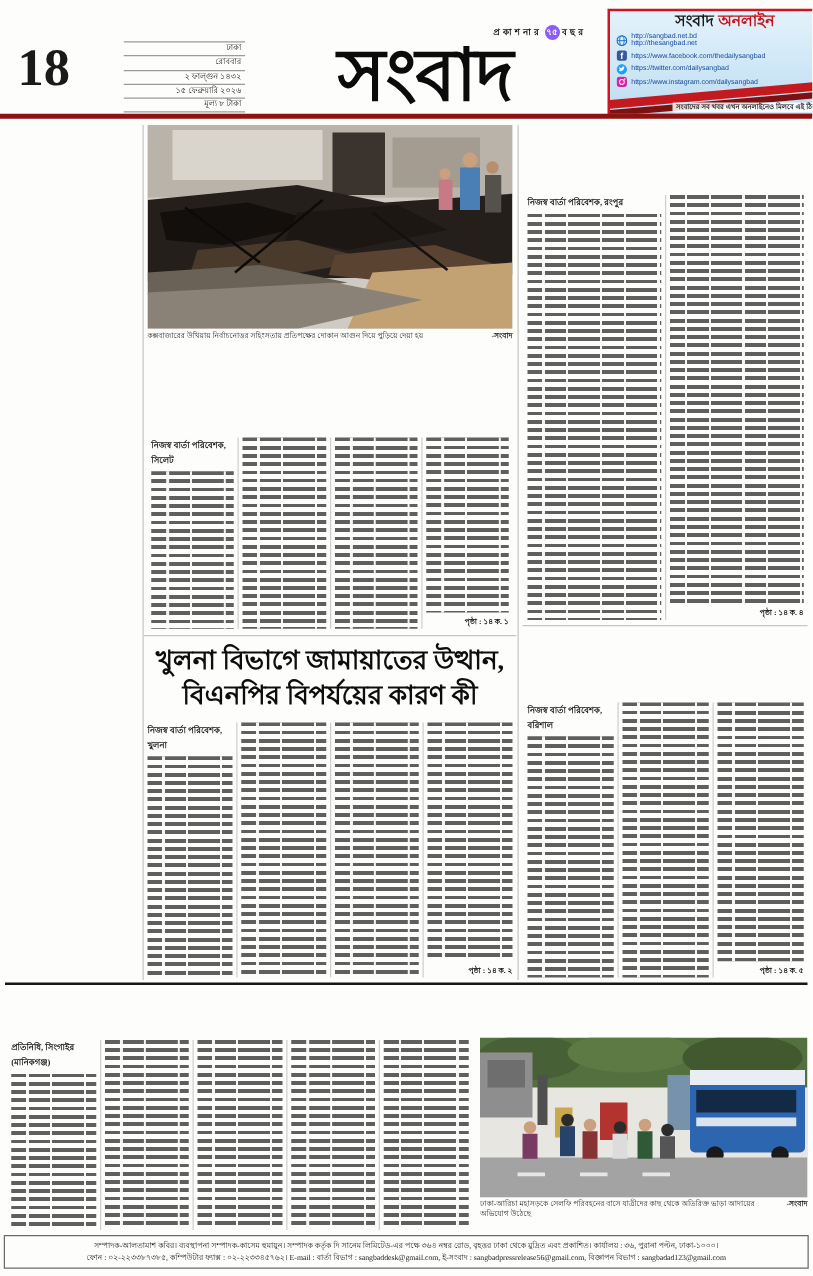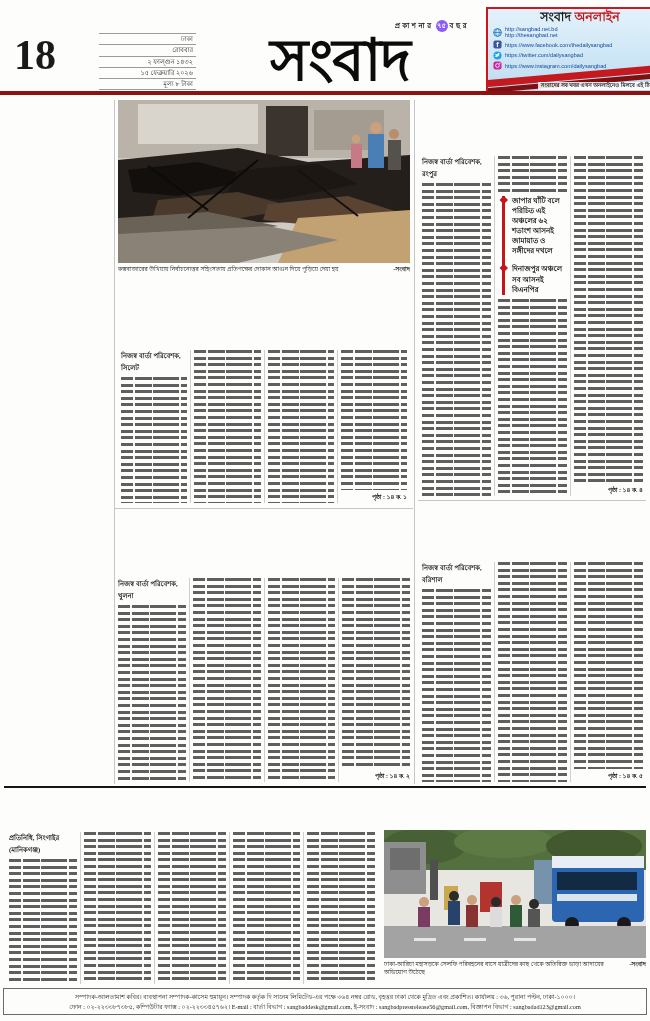--- a/index.html
+++ b/index.html
@@ -185,35 +185,29 @@
 
   <div class="hsep" style="left:115px;top:508px;width:298px;"></div>
 
   <div class="vsep" style="left:414px;top:100px;height:684px;"></div>
   <div class="cols" style="left:419px;top:156px;width:227px;height:340px;">
     <div class="col">
       <div class="byline" style="margin-bottom:3px;">নিজস্ব বার্তা পরিবেশক, রংপুর</div>
       <div class="greek"></div>
     </div>
     <div class="col">
-      <div class="greek" style="flex:0 0 36px;"></div>
-      <div class="pullquote">
-        <div class="pq-item">জাপার ঘাঁটি বলে পরিচিত এই অঞ্চলের ৬২ শতাংশ আসনই জামায়াত ও সঙ্গীদের দখলে</div>
-        <div class="pq-item">দিনাজপুর অঞ্চলে সব আসনই বিএনপির</div>
-      </div>
-      <div class="greek"></div>
-    </div>
-    <div class="col">
       <div class="greek"></div>
       <div class="jump">পৃষ্ঠা : ১৪ ক. ৪</div>
     </div>
   </div>
 
   <div class="hsep" style="left:418px;top:500px;width:228px;"></div>
 
+  <div class="hl" style="position:absolute;left:115px;top:514px;width:298px;font-size:21px;line-height:1.35;">খুলনা বিভাগে জামায়াতের উত্থান,
+বিএনপির বিপর্যয়ের কারণ কী</div>
   <div class="cols" style="left:115px;top:578px;width:298px;height:204px;">
     <div class="col">
       <div class="byline" style="margin-bottom:3px;">নিজস্ব বার্তা পরিবেশক, খুলনা</div>
       <div class="greek"></div>
     </div>
     <div class="col">
         <div class="greek"></div>
       </div>
     <div class="col">
         <div class="greek"></div>

